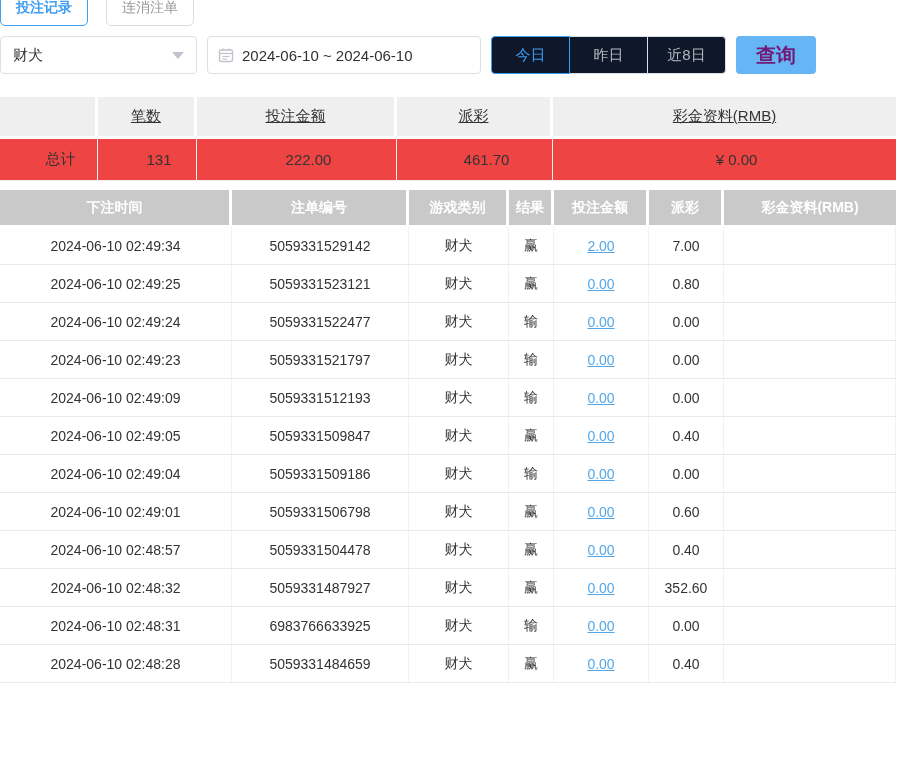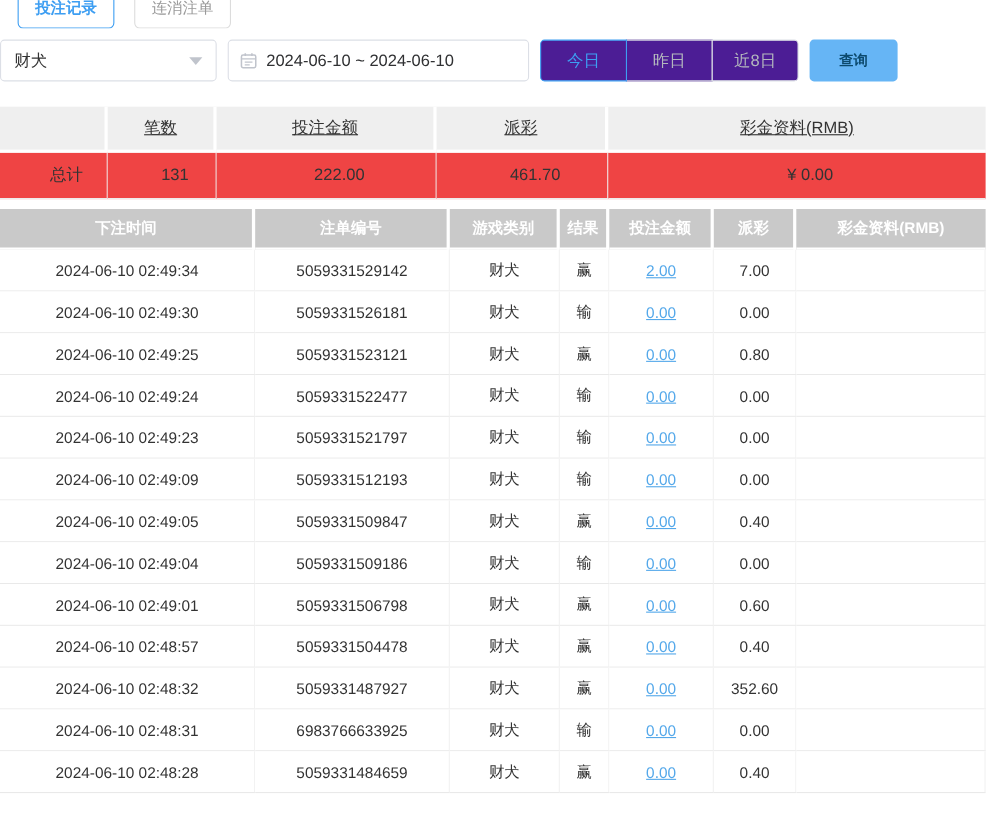--- a/index.html
+++ b/index.html
@@ -6,21 +6,21 @@
   html,body { margin:0; padding:0; }
   body {
     width:904px; height:759px; overflow:hidden;
     background:#fff; color:#333;
     font-family:"Liberation Sans","DejaVu Sans",sans-serif;
     font-size:14px;
   }
   .page { width:896px; }
 
   
-  .tabs { height:26px; overflow:hidden; padding-left:16px; }
+  .tabs { height:26px; overflow:hidden; padding-left:0; }
   .tab {
     position:relative; top:-11px;
     display:inline-flex; align-items:center; justify-content:center;
     height:37px; padding:0 15px; margin-right:14px;
     border:1px solid #dcdcdc; border-radius:5px;
     color:#999; font-size:14px; background:#fff; cursor:pointer;
     vertical-align:top;
   }
   .tab.active { border-color:#3d9ef2; color:#3d9ef2; font-weight:bold; }
 
@@ -37,30 +37,30 @@
   }
   .date-box {
     margin-left:10px; width:274px; height:38px;
     border:1px solid #dcdfe6; border-radius:4px;
     display:flex; align-items:center; padding:0 10px;
     font-size:15px; color:#303133; cursor:pointer;
   }
   .cal-icon { margin-right:8px; display:inline-flex; }
   .btn-group { display:flex; margin-left:10px; }
   .range-btn {
-    width:79px; height:38px; background:#4c1d95; border:1px solid #dcdfe6;
+    width:79px; height:38px; background:#0f172a; border:1px solid #dcdfe6;
     color:#b3b7bd; font-size:15px; cursor:pointer; margin-left:-1px;
     font-family:inherit; position:relative;
   }
   .btn-group .range-btn:first-child { border-radius:4px 0 0 4px; margin-left:0; }
   .btn-group .range-btn:last-child { border-radius:0 4px 4px 0; }
   .range-btn.active { border-color:#3d9ef2; color:#3d9ef2; z-index:2; }
   .query-btn {
     margin-left:10px; width:80px; height:38px; border:none; border-radius:4px;
-    background:#66b5f5; color:#0c4a6e; font-size:13px; cursor:pointer;
+    background:#66b5f5; color:#701a75; font-size:20px; cursor:pointer;
     font-family:inherit; font-weight:bold;
   }
 
   
   table { border-collapse:separate; border-spacing:0; table-layout:fixed; width:896px; }
 
   .summary-table { margin-top:23px; }
   .summary-table th {
     background:#efefef; height:42px; font-weight:normal; font-size:15px;
     text-align:center; border-right:3px solid #fff; border-bottom:3px solid #fff;text-decoration:underline;
@@ -183,31 +183,20 @@
     <td>5059331529142</td>
     <td>财犬</td>
     <td>赢</td>
     <td>
       <span class="bet-amount-link">2.00</span>
     </td>
     <td>7.00</td>
     <td></td>
   </tr>
 
-  <tr>
-    <td>2024-06-10 02:49:30</td>
-    <td>5059331526181</td>
-    <td>财犬</td>
-    <td>输</td>
-    <td>
-      <span class="bet-amount-link">0.00</span>
-    </td>
-    <td>0.00</td>
-    <td></td>
-  </tr>
 
 
   <tr>
     <td>2024-06-10 02:49:25</td>
     <td>5059331523121</td>
     <td>财犬</td>
     <td>赢</td>
     <td>
       <span class="bet-amount-link">0.00</span>
     </td>

